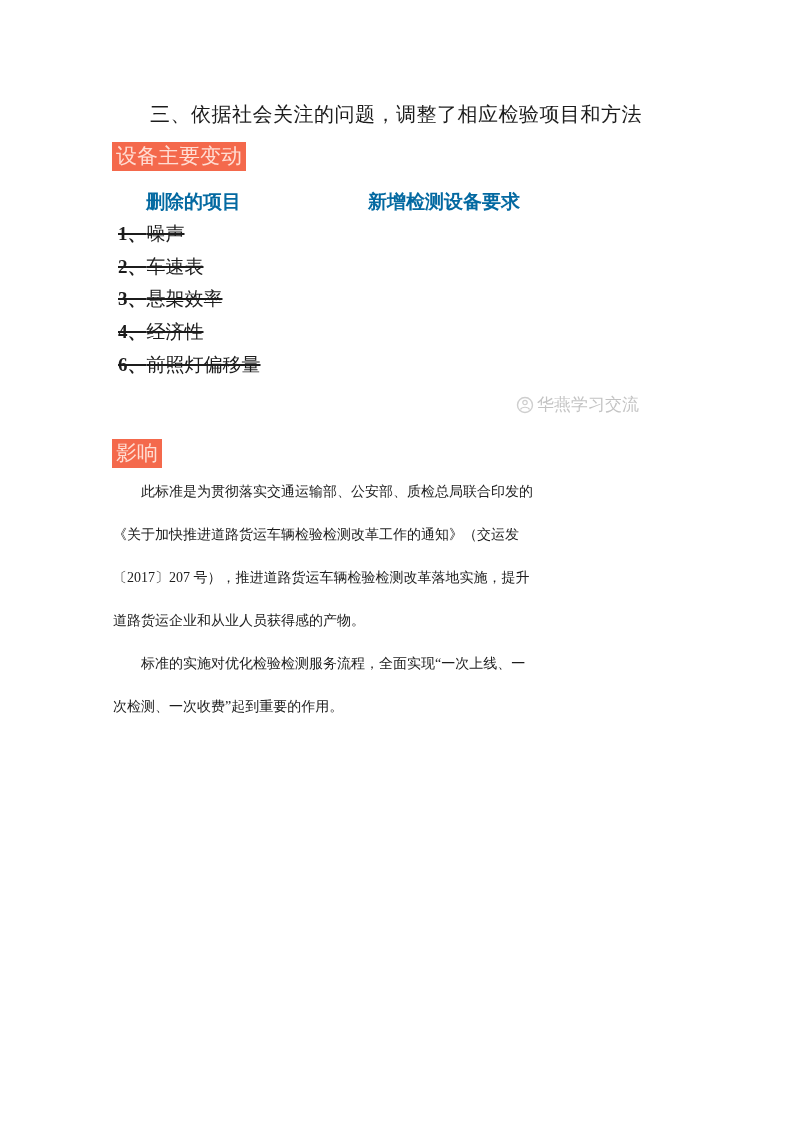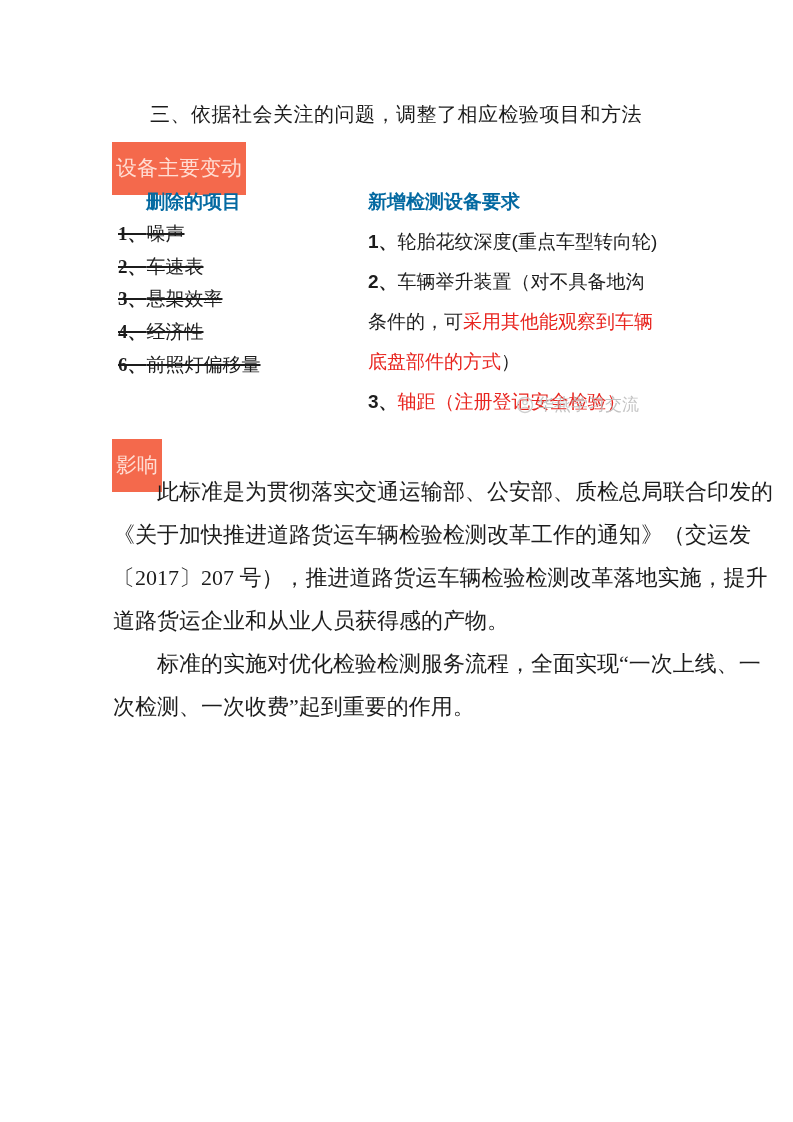--- a/index.html
+++ b/index.html
@@ -15,21 +15,21 @@
   .doc-title{
     position:absolute;left:150px;top:101px;
     font-size:20px;letter-spacing:0.5px;white-space:nowrap;
     color:#1c1c1c;
   }
   .hl{
     position:absolute;
     background:#f4694c;
     color:#ffddd3;
     font-size:21px;line-height:29px;
-    padding:12px 4px;
+    padding:0 4px;
     white-space:nowrap;
   }
   .hl-equip{left:112px;top:142px;}
   .hl-impact{left:112px;top:439px;}
   .col-header{
     position:absolute;
     font-family:"Liberation Sans","DejaVu Sans",sans-serif;
     font-weight:bold;font-size:19px;
     color:#0369a1;white-space:nowrap;
   }
@@ -56,21 +56,21 @@
   .watermark{
     position:absolute;left:516px;top:393px;
     display:flex;align-items:center;gap:3px;
     color:#bdbdbd;opacity:0.9;
     font-family:Liberation Sans, sans-serif;
     font-size:17px;white-space:nowrap;
   }
   .watermark svg{display:block;}
   .body-text{
     position:absolute;left:113px;top:470px;width:572px;
-    font-size:22px;line-height:43px;
+    font-size:14px;line-height:43px;
   }
   .body-text .line{white-space:nowrap;}
   .body-text .indent{text-indent:2em;}
 </style>
 </head>
 <body>
 
 <div class="page">
 
   <div class="doc-title">三、依据社会关注的问题，调整了相应检验项目和方法</div>
@@ -81,27 +81,20 @@
   <div class="col-header add-header">新增检测设备要求</div>
 
   <div class="del-list">
     <div class="del-item"><span class="strike"><span class="num">1、</span><span>噪声</span></span></div>
     <div class="del-item"><span class="strike"><span class="num">2、</span><span>车速表</span></span></div>
     <div class="del-item"><span class="strike"><span class="num">3、</span><span>悬架效率</span></span></div>
     <div class="del-item"><span class="strike"><span class="num">4、</span><span>经济性</span></span></div>
     <div class="del-item"><span class="strike"><span class="num">6、</span><span>前照灯偏移量</span></span></div>
   </div>
 
-  <div class="add-list">
-    <div class="add-line"><b>1、</b><span>轮胎花纹深度(重点车型转向轮)</span></div>
-    <div class="add-line"><b>2、</b><span>车辆举升装置（对不具备地沟</span></div>
-    <div class="add-line"><span>条件的，可</span><span class="red">采用其他能观察到车辆</span></div>
-    <div class="add-line"><span class="red">底盘部件的方式</span><span>）</span></div>
-    <div class="add-line"><b>3、</b><span class="red">轴距（注册登记安全检验）</span></div>
-  </div>
 
   <div class="watermark">
     <span>
       <svg width="18" height="18" viewBox="0 0 18 18">
         <circle cx="9" cy="9" r="7.5" fill="none" stroke="#c9c9c9" stroke-width="1.4"></circle>
         <circle cx="9" cy="6.5" r="2.2" fill="none" stroke="#c9c9c9" stroke-width="1.2"></circle>
         <path d="M4.5 13.5 C5.5 10.5, 12.5 10.5, 13.5 13.5" fill="none" stroke="#c9c9c9" stroke-width="1.2"></path>
       </svg>
     </span>
     <span>华燕学习交流</span>

